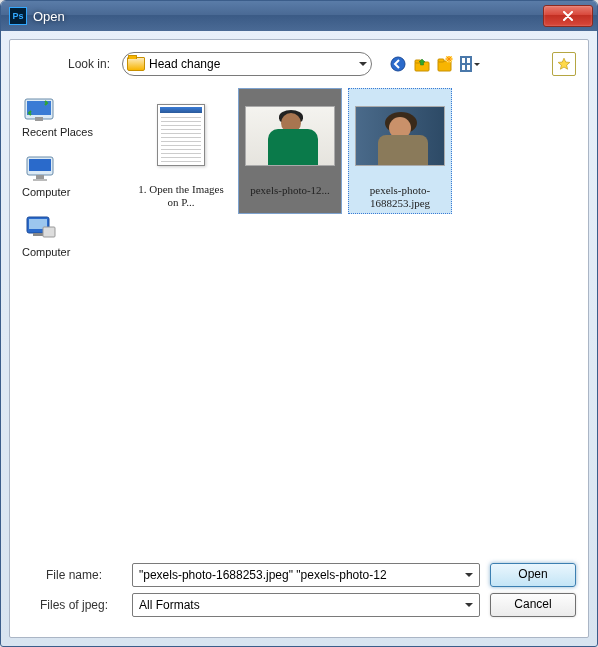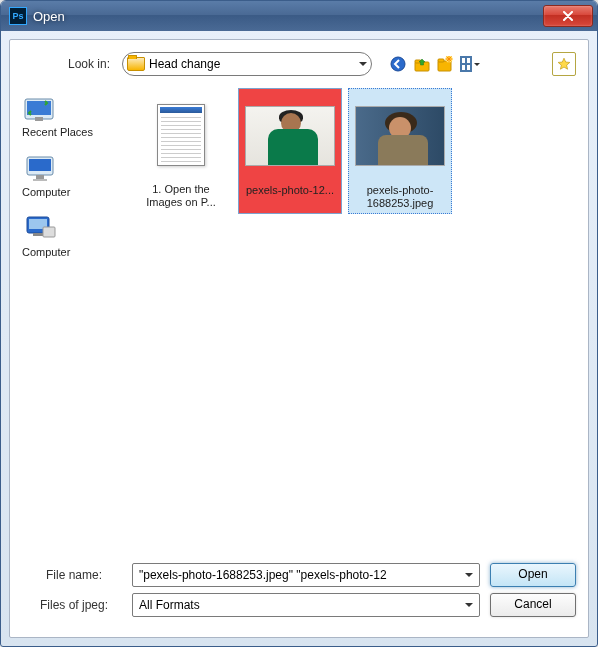--- a/index.html
+++ b/index.html
@@ -195,30 +195,31 @@
   .file-list {
     flex: 1;
     border: none;
     padding: 2px 0 0 8px;
     display: flex;
     gap: 6px;
     align-content: flex-start;
     flex-wrap: wrap;
     overflow: hidden;
     background: #fff;
+    font-family: Liberation Serif, serif;
   }
   .file-item {
     width: 100px;
     display: flex;
     flex-direction: column;
     align-items: center;
     padding: 2px 1px;
   }
   .file-item.selected {
-    background: #ef4444;
+    background: #737373;
     border: 1px solid #7da2ce;
   }
   .file-item.focused {
     background: #cde6f7;
     border: 1px dotted #3a7bd5;
   }
   .file-item .thumb {
     width: 92px;
     height: 90px;
     display: flex;

